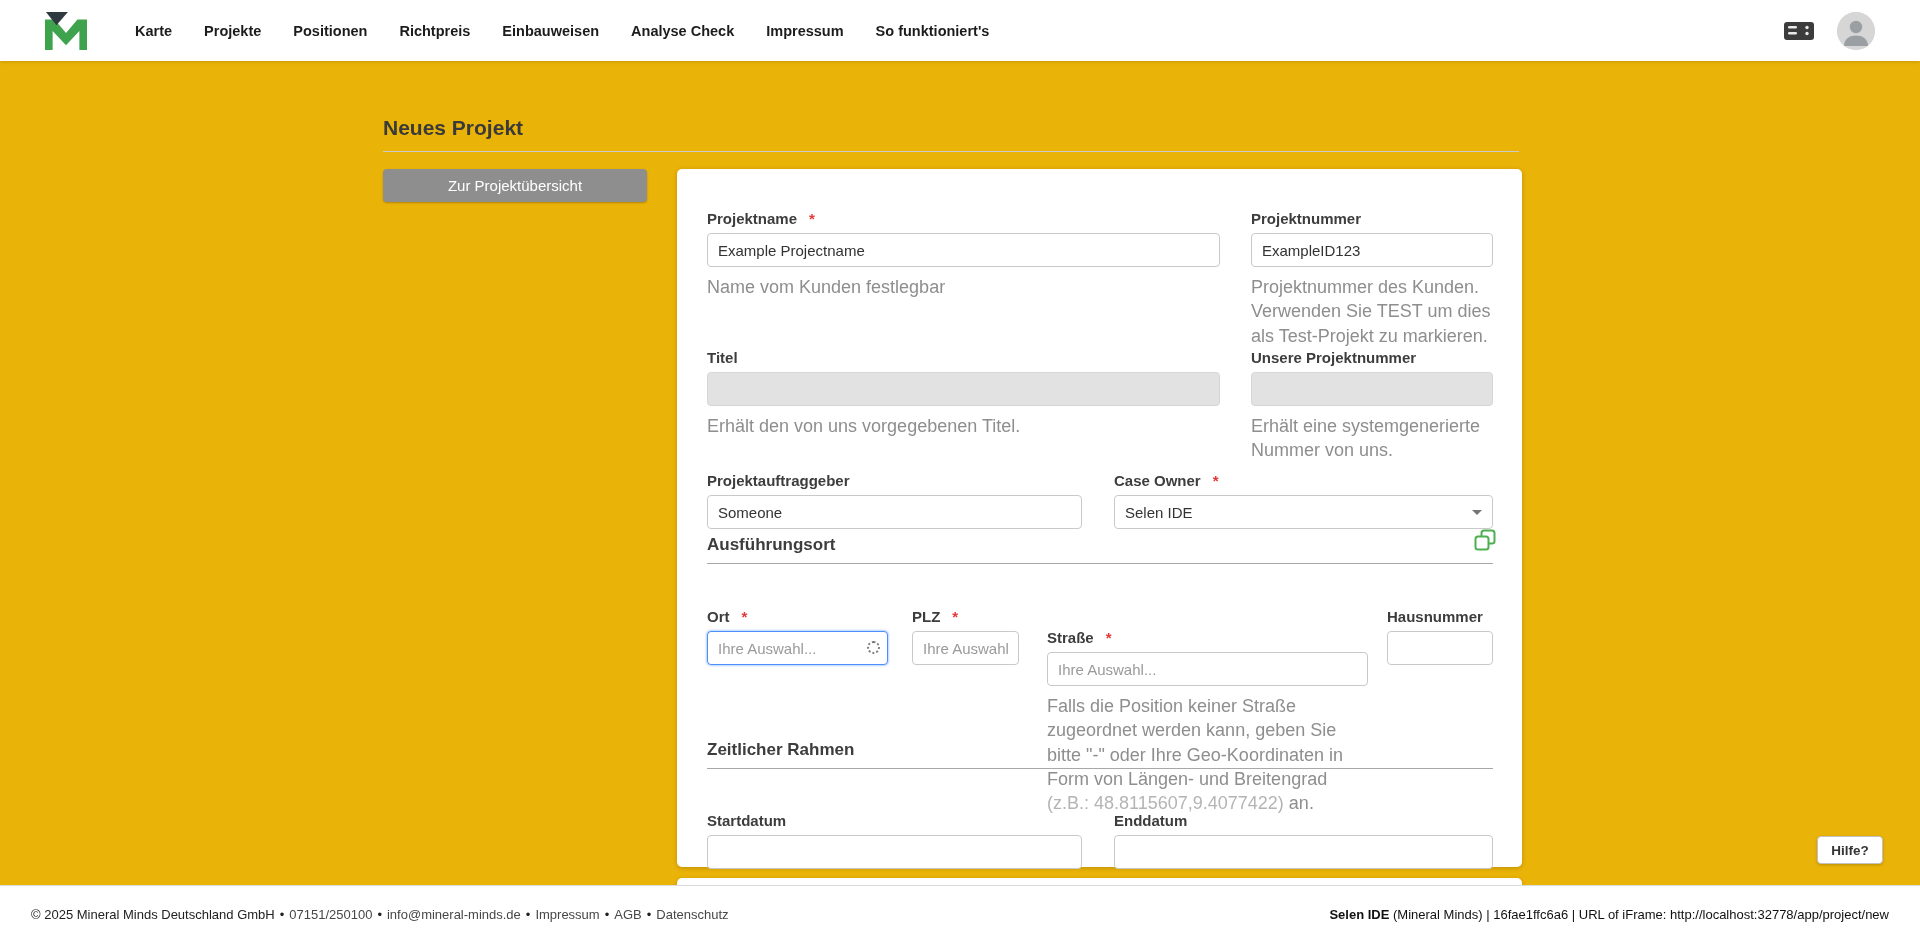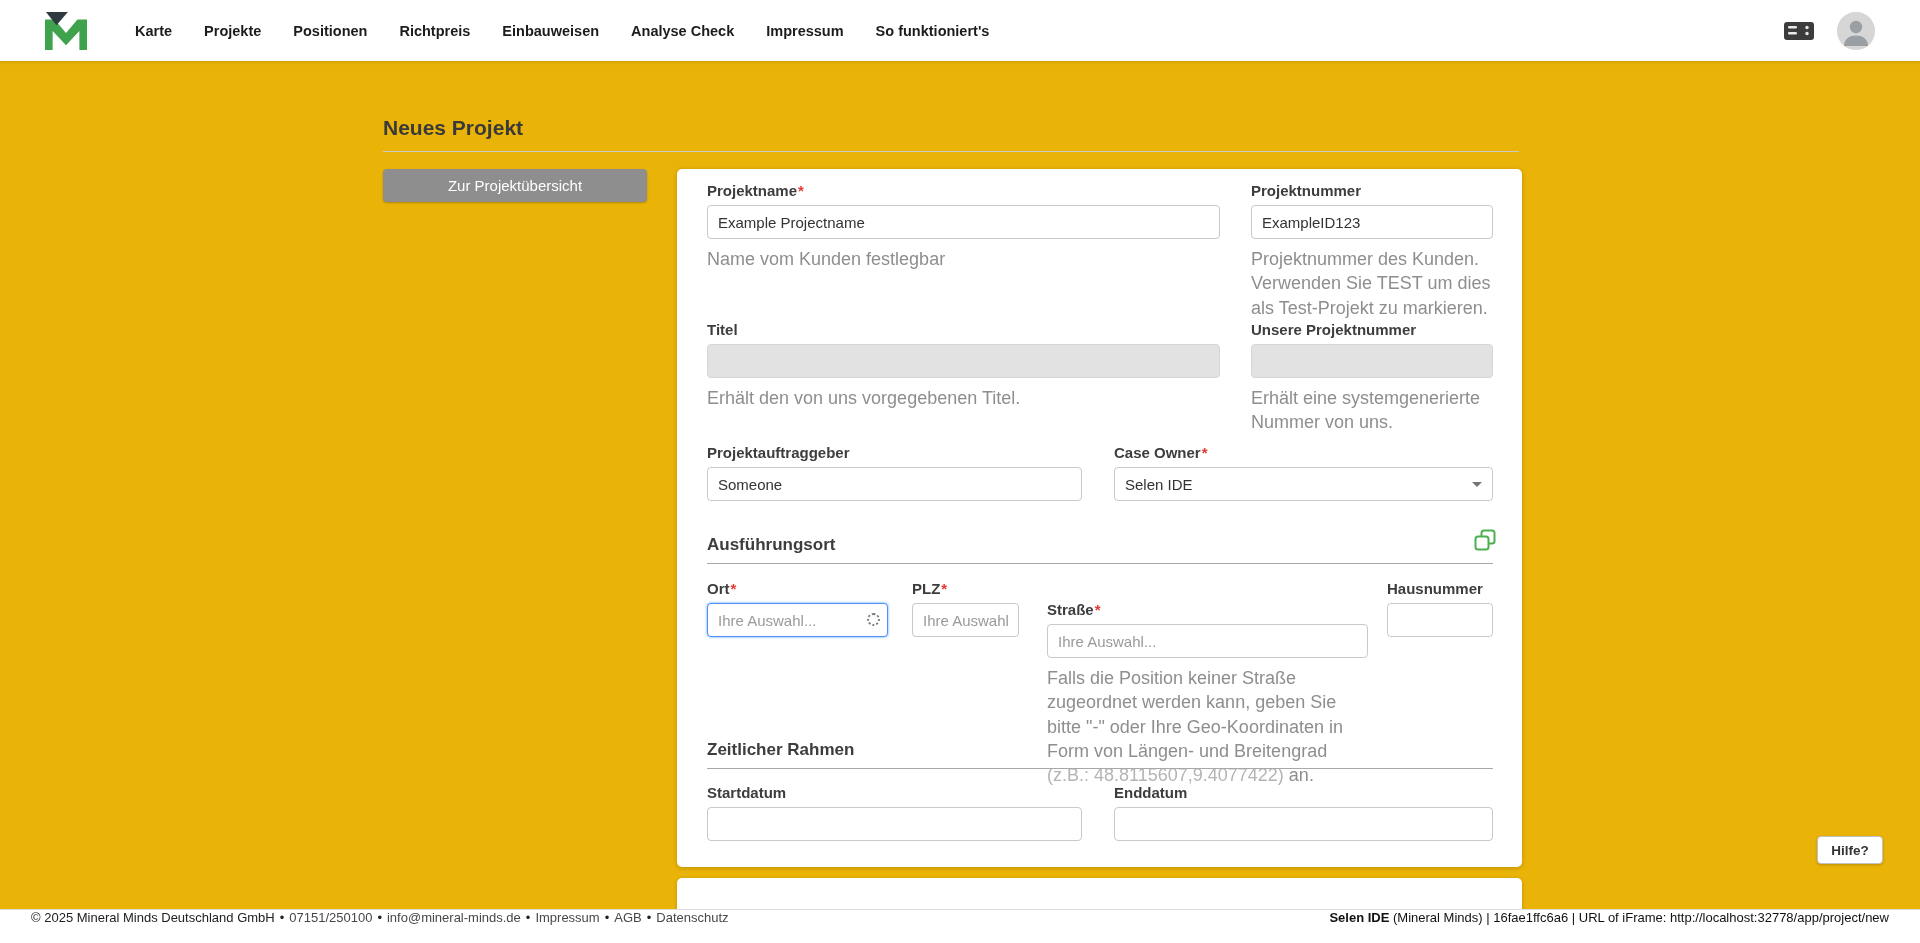--- a/index.html
+++ b/index.html
@@ -22,21 +22,21 @@
   .page-title { position:absolute; left:383px; top:116px; font-size:21px; font-weight:bold; color:#3a3a3a; }
   .title-divider { position:absolute; left:383px; top:151px; width:1136px; height:1px; background:#cbcbcb; }
   .back-btn { position:absolute; left:383px; top:169px; width:264px; height:33px; background:#8e8e8e;
               color:#fff; border:none; border-radius:4px; font-size:15px; font-family:inherit;
               cursor:pointer; box-shadow:0 1px 2px rgba(0,0,0,.25); }
 
   
   .card { position:absolute; left:677px; top:169px; width:845px; height:698px; background:#fff;
           border-radius:5px; box-shadow:0 1px 5px rgba(0,0,0,.2); }
   .fg { position:absolute; }
-  .lbl { font-size:15px; font-weight:bold; color:#3d3d3d; margin-bottom:6px; display:flex; gap:1px; }
+  .lbl { font-size:15px; font-weight:bold; color:#3d3d3d; margin-bottom:6px; display:flex; gap:12px;margin-top:28px; }
   .req { color:#e53935; font-weight:bold; }
   .inp { width:100%; height:34px; border:1px solid #c9c9c9; border-radius:4px; padding:0 10px;
          font-size:15px; font-family:inherit; color:#333; background:#fff; outline:none; }
   .inp::placeholder { color:#9a9a9a; }
   .inp:disabled { background:#e2e2e2; border-color:#d6d6d6; }
   .inp.focused { border-color:#4c8ffb; box-shadow:0 0 2px 1px rgba(76,143,251,.4); }
   .helper { margin-top:8px; font-size:18px; color:#8e8e8e; line-height:1.35; }
   .helper .lighter { color:#b4b4b4; }
   .sel { display:flex; align-items:center; justify-content:space-between; height:34px;
          border:1px solid #c9c9c9; border-radius:4px; padding:0 10px; font-size:15px;
@@ -53,22 +53,22 @@
   .copy-btn { position:absolute; right:26px; top:360px; background:none; border:none; cursor:pointer; }
 
   .card-next { position:absolute; left:677px; top:878px; width:845px; height:40px; background:#fff;
                border-radius:5px 5px 0 0; box-shadow:0 1px 4px rgba(0,0,0,.18); }
 
   .help-btn { position:absolute; left:1817px; top:836px; width:66px; height:28px; background:#fff;
               border:1px solid #c2c2c2; border-radius:4px; font-size:13.5px; font-weight:bold;
               color:#333; font-family:inherit; cursor:pointer; box-shadow:0 1px 3px rgba(0,0,0,.2); z-index:4; }
 
   
-  .footer { position:absolute; left:0; right:0; bottom:0; height:34px; background:#fff;
-            border-top:1px solid #dcdcdc; display:flex; align-items:flex-start; justify-content:space-between;
+  .footer { position:absolute; left:0; right:0; bottom:0; height:58px; background:#fff;
+            border-top:1px solid #dcdcdc; display:flex; align-items:center; justify-content:space-between;
             padding:0 31px; font-size:13px; color:#222; z-index:6; }
   .footer-left { display:flex; align-items:center; gap:5px; white-space:nowrap; }
   .footer-left a { color:#474747; cursor:pointer; }
   .footer-right { color:#111; white-space:nowrap; }
   .footer-right b { font-weight:bold; }
 </style>
 </head>
 <body>
 
 <div class="page">

